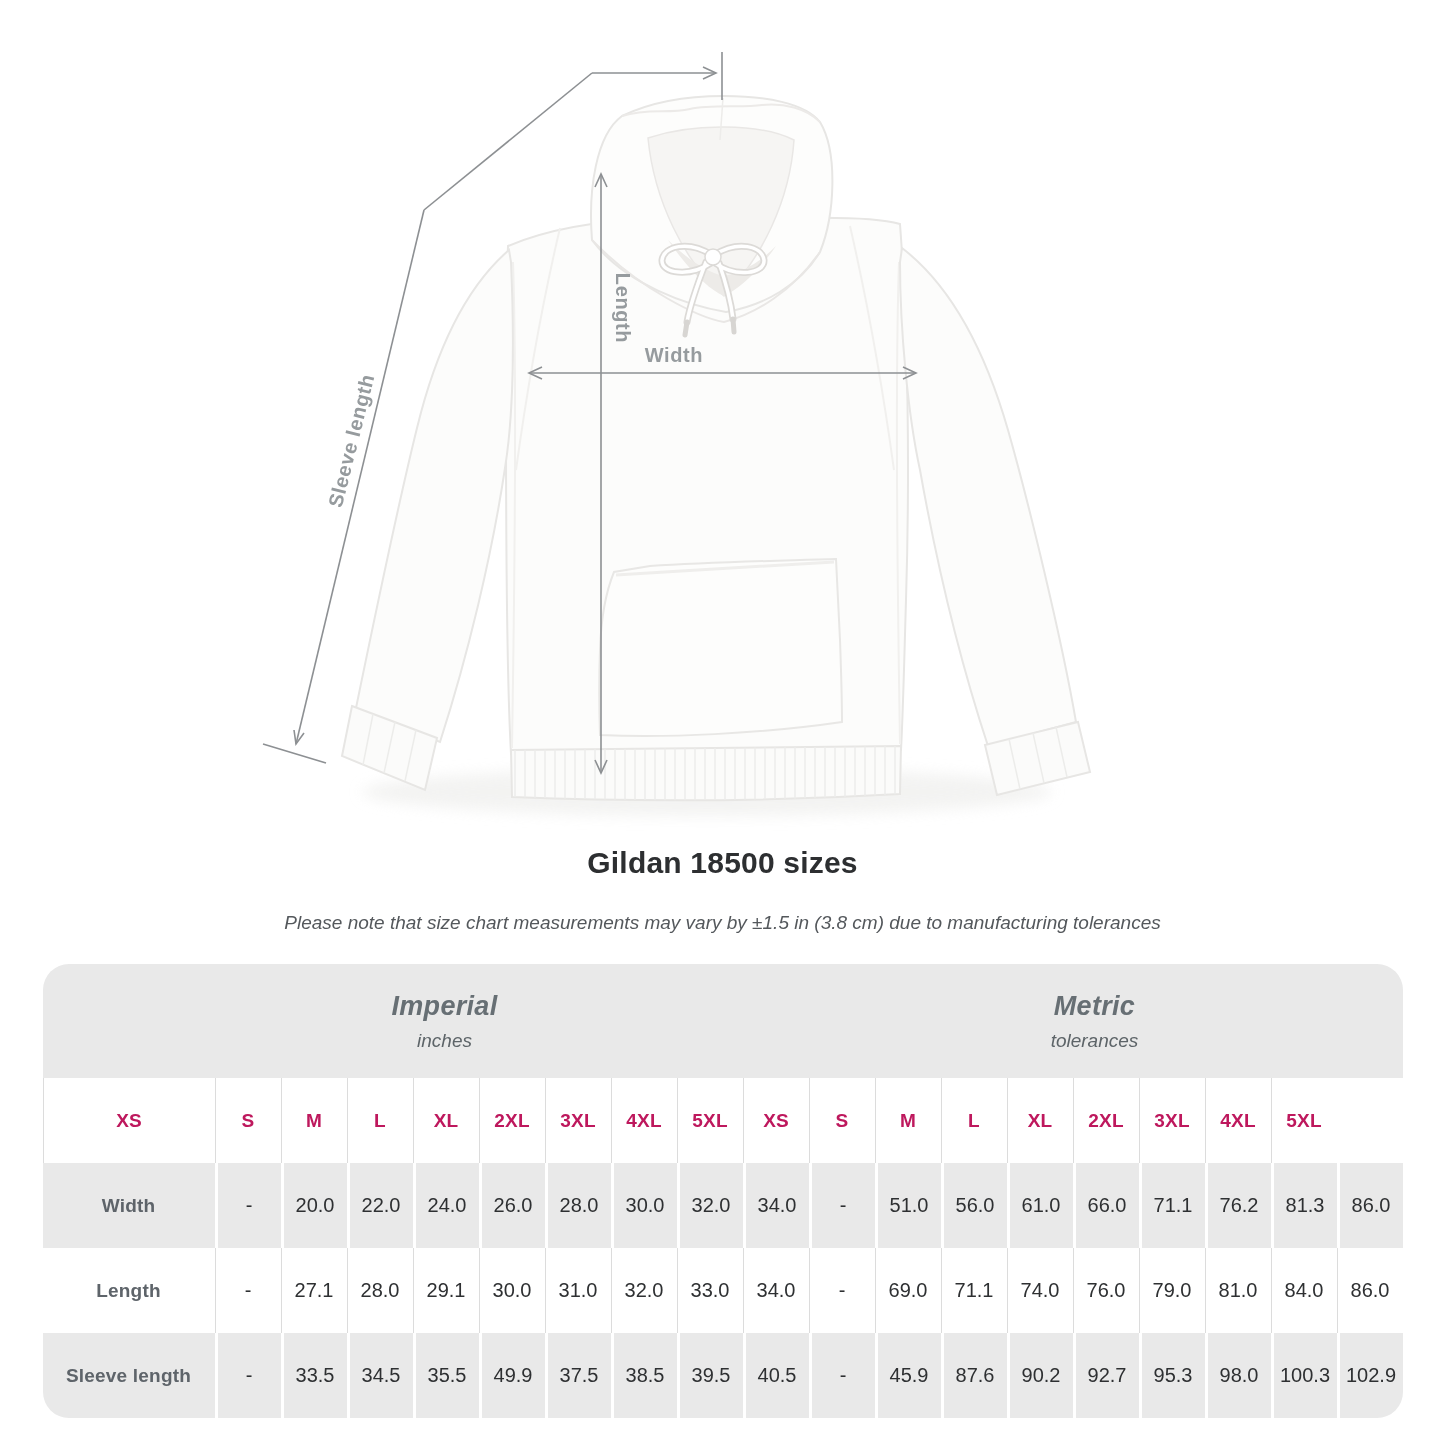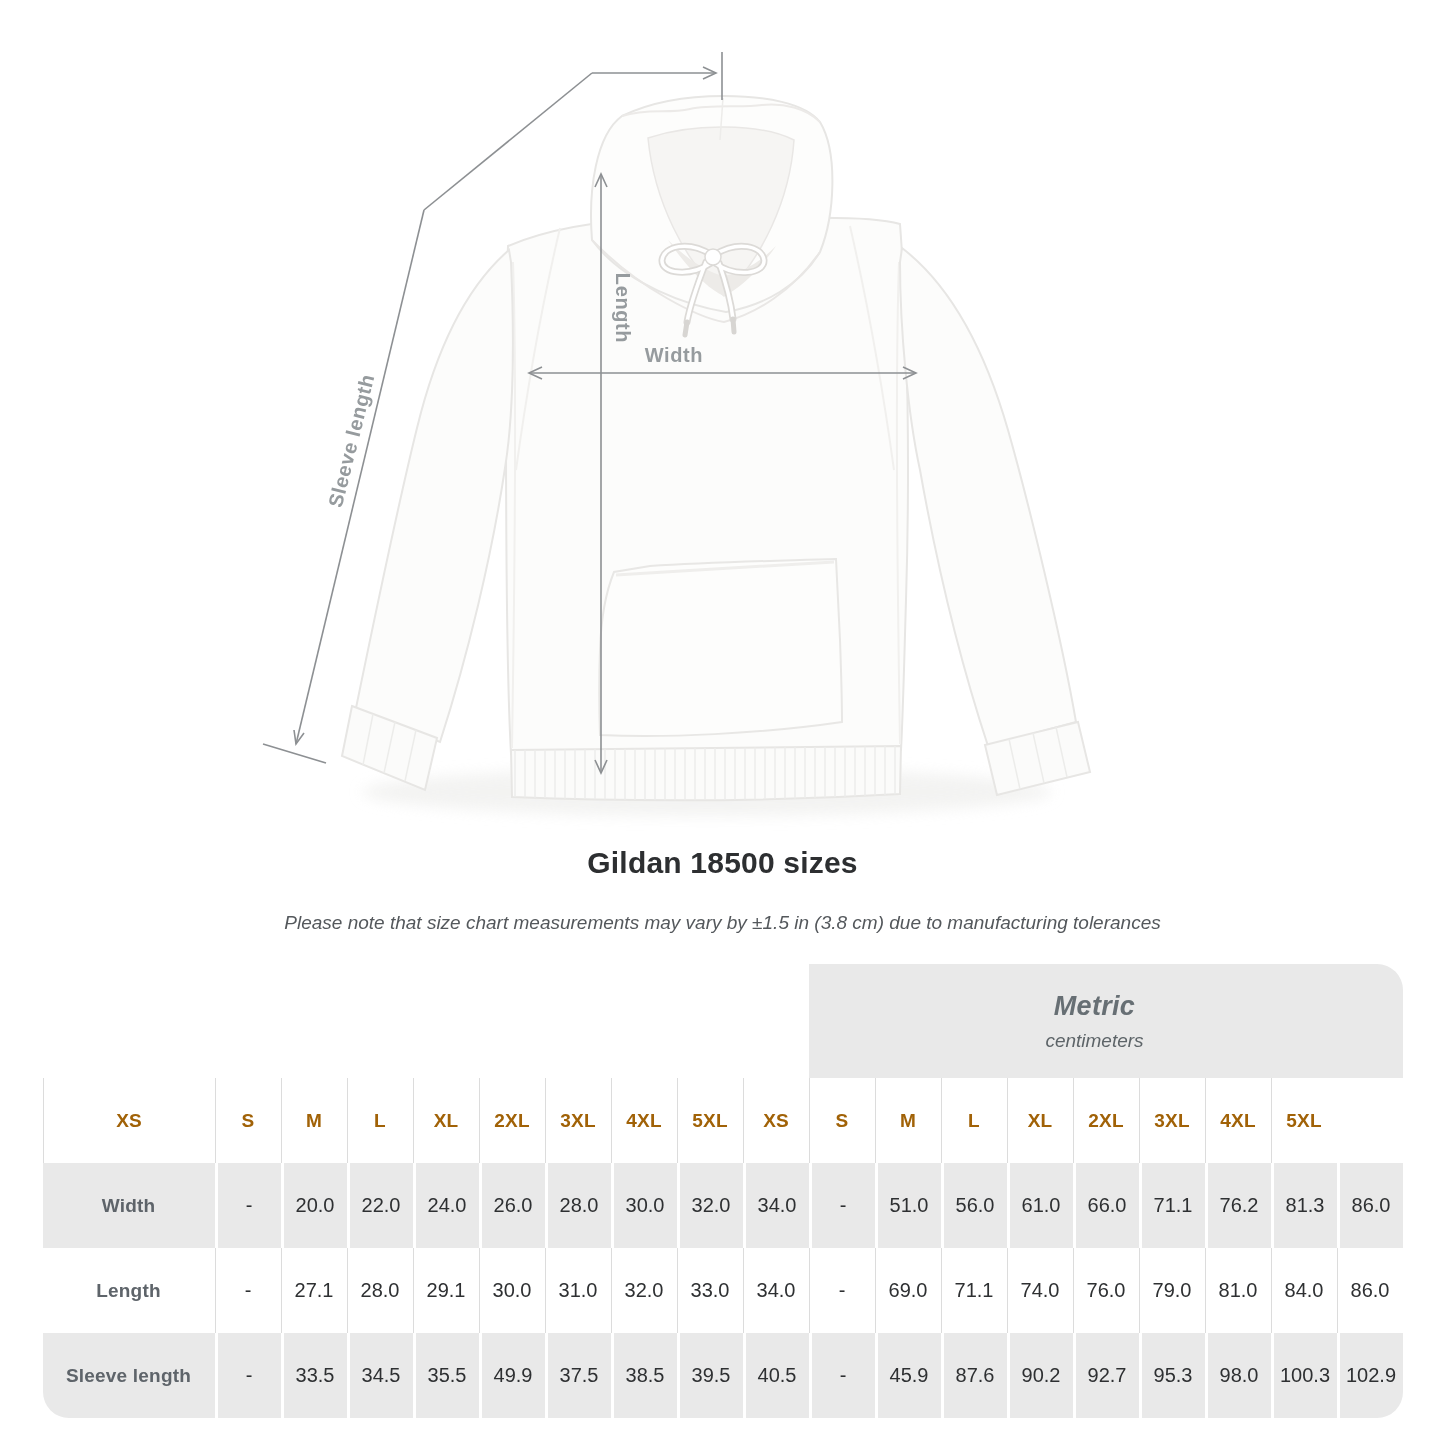--- a/index.html
+++ b/index.html
@@ -35,21 +35,21 @@
   }
   .band-left{grid-column:1 / 11;padding-left:38px;}
   .band-right{grid-column:11 / 20;padding-right:22px;}
   .band-title{font-size:27px;font-weight:bold;font-style:italic;color:#676f74;letter-spacing:.3px;}
   .band-sub{font-size:19px;font-style:italic;color:#5d6468;margin-top:8px;}
   .cell{display:flex;align-items:center;justify-content:center;min-width:0;}
   .row-white .cell{background:#ffffff;}
   .row-white .cell:not(.first){border-left:1px solid #dcdcdc;}
   .row-gray .cell{background:#e9e9e9;}
   .row-gray .cell:not(.first){border-left:3px solid #ffffff;}
-  .hcell{font-weight:bold;font-size:19px;color:#a16207;letter-spacing:.2px;}
+  .hcell{font-weight:bold;font-size:19px;color:#be185d;letter-spacing:.2px;}
   .lbl{font-weight:bold;font-size:19px;color:#5e646a;letter-spacing:.2px;}
   .val{font-size:20px;color:#2e3032;}
 </style>
 </head>
 <body>
 
 <div class="figure">
   <svg viewBox="0 0 1445 840" width="1445" height="840">
     <defs>
       <pattern id="rib" width="10" height="12" patternUnits="userSpaceOnUse">
@@ -158,23 +158,27 @@
     <text class="fig-label" x="353" y="441" text-anchor="middle" dominant-baseline="middle" transform="rotate(-76 353 441)">Sleeve length</text>
   </svg>
 </div>
 
 <h1 class="page-title">Gildan 18500 sizes</h1>
 <div class="page-note">Please note that size chart measurements may vary by ±1.5 in (3.8 cm) due to manufacturing tolerances</div>
 
 <div class="size-table">
 
   <div class="trow band">
+    <div class="band-cell band-left">
+      <div class="band-title">Imperial</div>
+      <div class="band-sub">inches</div>
+    </div>
     <div class="band-cell band-right">
       <div class="band-title">Metric</div>
-      <div class="band-sub">centimeters</div>
+      <div class="band-sub">tolerances</div>
     </div>
   </div>
 
   <div class="trow row-white">
     <div class="cell hcell">XS</div>
     <div class="cell hcell">S</div>
     <div class="cell hcell">M</div>
     <div class="cell hcell">L</div>
     <div class="cell hcell">XL</div>
     <div class="cell hcell">2XL</div>

